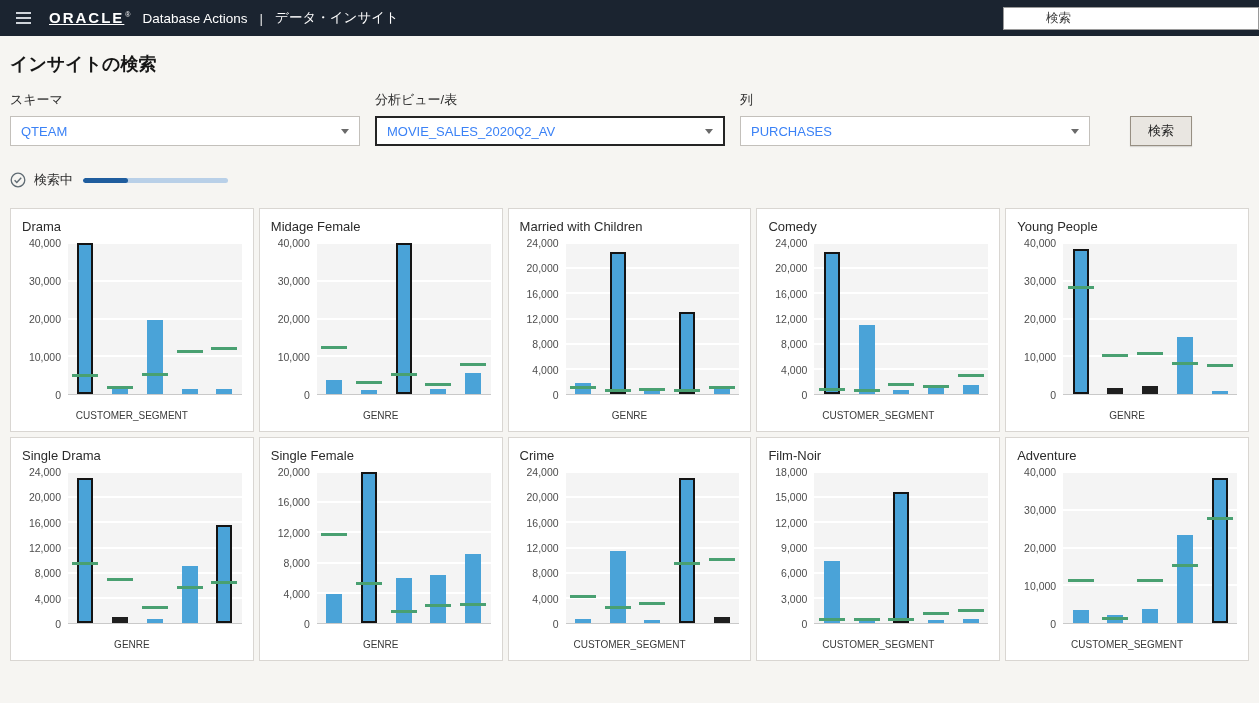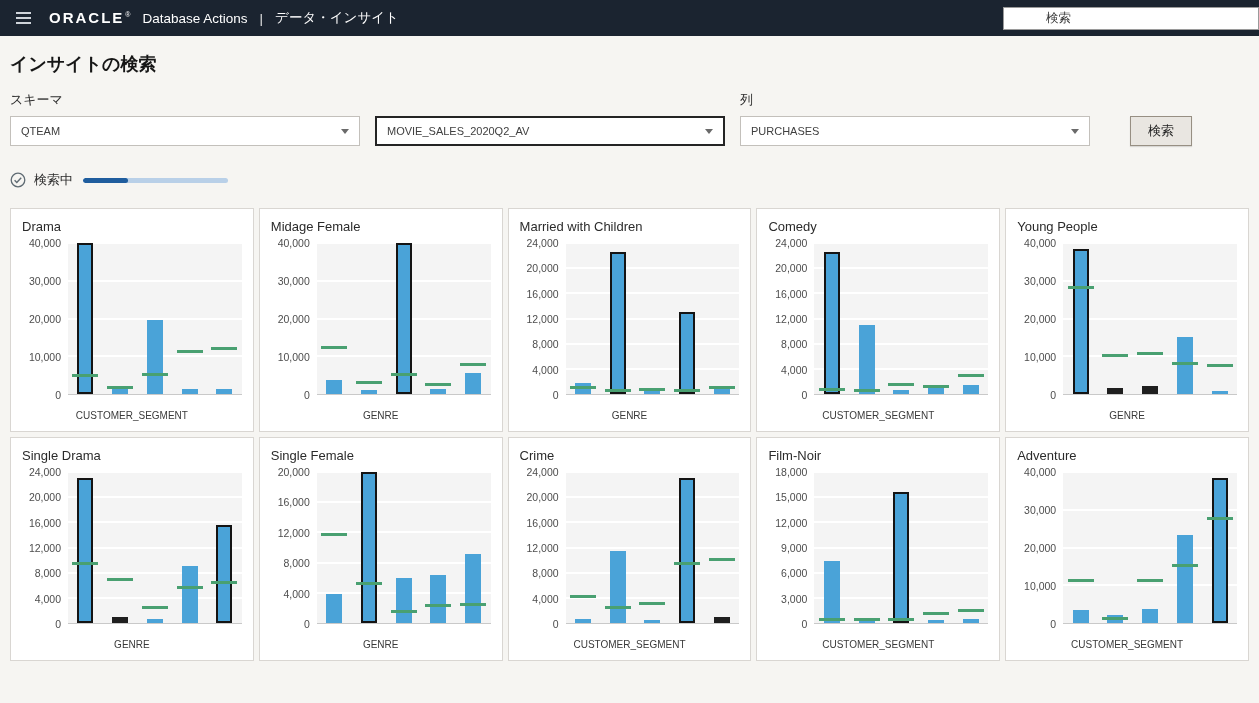--- a/index.html
+++ b/index.html
@@ -10,42 +10,42 @@
     background:#f6f5f2; color:#1c1c1c; overflow:hidden;
   }
 
   
   .topbar {
     height:36px; background:#1b2430; display:flex; align-items:center;
     padding:0 0 0 10px; gap:12px;
   }
   .burger { display:flex; flex-direction:column; gap:3px; padding:4px 6px; cursor:pointer; }
   .burger i { display:block; width:15px; height:2px; background:#cfd4da; }
-  .brand { color:#fff; font-weight:bold; font-size:15px; letter-spacing:2px; }
+  .brand { color:#fff; font-weight:bold; font-size:15px; letter-spacing:2px;text-decoration:underline; }
   .brand-mark { color:#fff; font-size:7px; vertical-align:super; margin-left:1px; }
   .topbar-text { color:#fff; font-size:13.5px; }
   .topbar-sep { color:#e5e5e5; font-size:13.5px; }
   .top-search {
     margin-left:auto; width:256px; height:23px; border:1px solid #9a9a9a;
     font-size:12.5px; padding:2px 10px 2px 42px; outline:none;
     font-family: inherit;
   }
   .top-search::placeholder { color:#3a3a3a; }
 
   
   .page-title { font-size:18px; font-weight:bold; margin:16px 10px 15px; color:#161616; }
 
   
   .filters { display:flex; align-items:flex-end; padding:0 10px; gap:15px; }
   .filter-group { display:flex; flex-direction:column; gap:7px; }
   .filter-label { font-size:13px; color:#2e2e2e; }
   .selectbox {
     width:350px; height:30px; background:#fff; border:1px solid #c3c0bb;
     display:flex; align-items:center; justify-content:space-between;
-    padding:0 10px; font-size:11px; cursor:pointer; color:#404040;
+    padding:0 10px; font-size:13px; cursor:pointer; color:#3b82f6;
   }
   .selectbox.focused { border:2px solid #242424; }
   .caret { width:0; height:0; border-left:4px solid transparent; border-right:4px solid transparent; border-top:5px solid #6a6a6a; }
   .search-btn {
     height:30px; padding:0 17px; margin-left:25px;
     background:#e9e6e1; border:1px solid #978f83; font-size:13px; color:#1c1c1c;
     cursor:pointer; box-shadow:0 1px 1px rgba(0,0,0,0.12);
     font-family: inherit;
   }
 
@@ -97,20 +97,21 @@
 
 <div class="filters">
   <div class="filter-group">
     <span class="filter-label">スキーマ</span>
     <div class="selectbox">
       <span>QTEAM</span>
       <span class="caret"></span>
     </div>
   </div>
   <div class="filter-group">
+    <span class="filter-label">分析ビュー/表</span>
     <div class="selectbox focused">
       <span>MOVIE_SALES_2020Q2_AV</span>
       <span class="caret"></span>
     </div>
   </div>
   <div class="filter-group">
     <span class="filter-label">列</span>
     <div class="selectbox">
       <span>PURCHASES</span>
       <span class="caret"></span>

